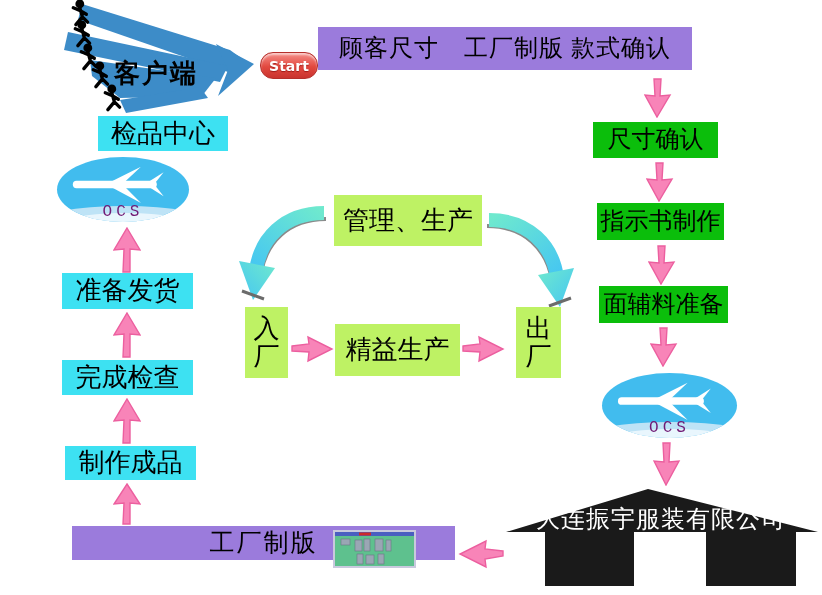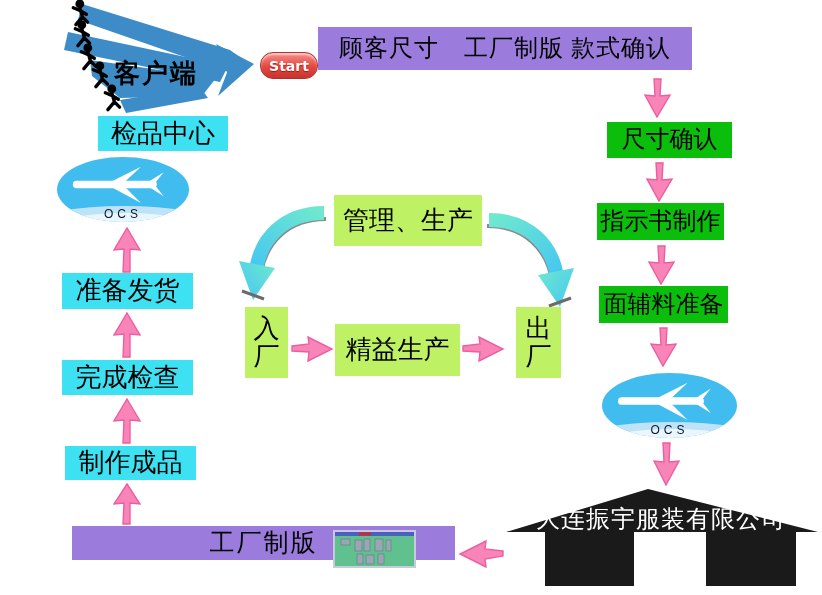--- a/index.html
+++ b/index.html
@@ -13,21 +13,21 @@
     text-align:center;line-height:1.05;
   }
   .purple{background:#9B7BDC;}
   .green{background:#0BBE0B;}
   .cyanbox{background:#3DE1F2;}
   .orange{background:#bef264;}
   .vertical{white-space:pre-line;}
   
   #top-box{left:318px;top:27px;width:374px;height:43px;font-size:24px;letter-spacing:1px;}
   
-  #g1{left:607px;top:122px;width:125px;height:36px;font-size:24px;}
+  #g1{left:593px;top:122px;width:125px;height:36px;font-size:24px;}
   #g2{left:597px;top:203px;width:127px;height:37px;font-size:24px;}
   #g3{left:599px;top:286px;width:129px;height:37px;font-size:24px;}
   
   #l1{left:60px;top:116px;width:130px;height:35px;font-size:26px;margin-left:38px;}
   #l2{left:62px;top:273px;width:131px;height:36px;font-size:26px;}
   #l3{left:62px;top:360px;width:131px;height:35px;font-size:26px;}
   #l4{left:65px;top:446px;width:131px;height:34px;font-size:26px;}
   
   #mgmt{left:334px;top:195px;width:148px;height:51px;font-size:26px;}
   #entry{left:245px;top:307px;width:43px;height:71px;font-size:26px;}
@@ -48,21 +48,21 @@
   }
   
   .ocs{border-radius:50%;background:#41BCEE;overflow:hidden;position:absolute;}
   #ocs-left{left:57px;top:157px;width:132px;height:65px;}
   #ocs-right{left:602px;top:373px;width:135px;height:65px;}
   .ocs .cloud-a{position:absolute;bottom:-16px;left:-15%;width:132%;height:32px;background:#BEE3F6;border-radius:50%;}
   .ocs .cloud-b{position:absolute;bottom:-21px;left:-6%;width:116%;height:30px;background:#E9F6FD;border-radius:50%;}
   .ocs .plane{position:absolute;left:7%;top:4px;width:86%;}
   .ocs .ocs-label{
     position:absolute;bottom:1px;width:100%;text-align:center;
-    font-family:Liberation Sans, sans-serif;font-size:12px;letter-spacing:4px;color:#0f172a;
+    font-family:Liberation Mono, monospace;font-size:16px;letter-spacing:4px;color:#701a75;
   }
   
   #house{left:500px;top:487px;width:322px;height:102px;}
   #company-name{
     position:absolute;left:0;top:16px;width:100%;text-align:center;
     color:#fff;font-size:24px;letter-spacing:1px;
   }
   svg{display:block;}
 </style>
 </head>

